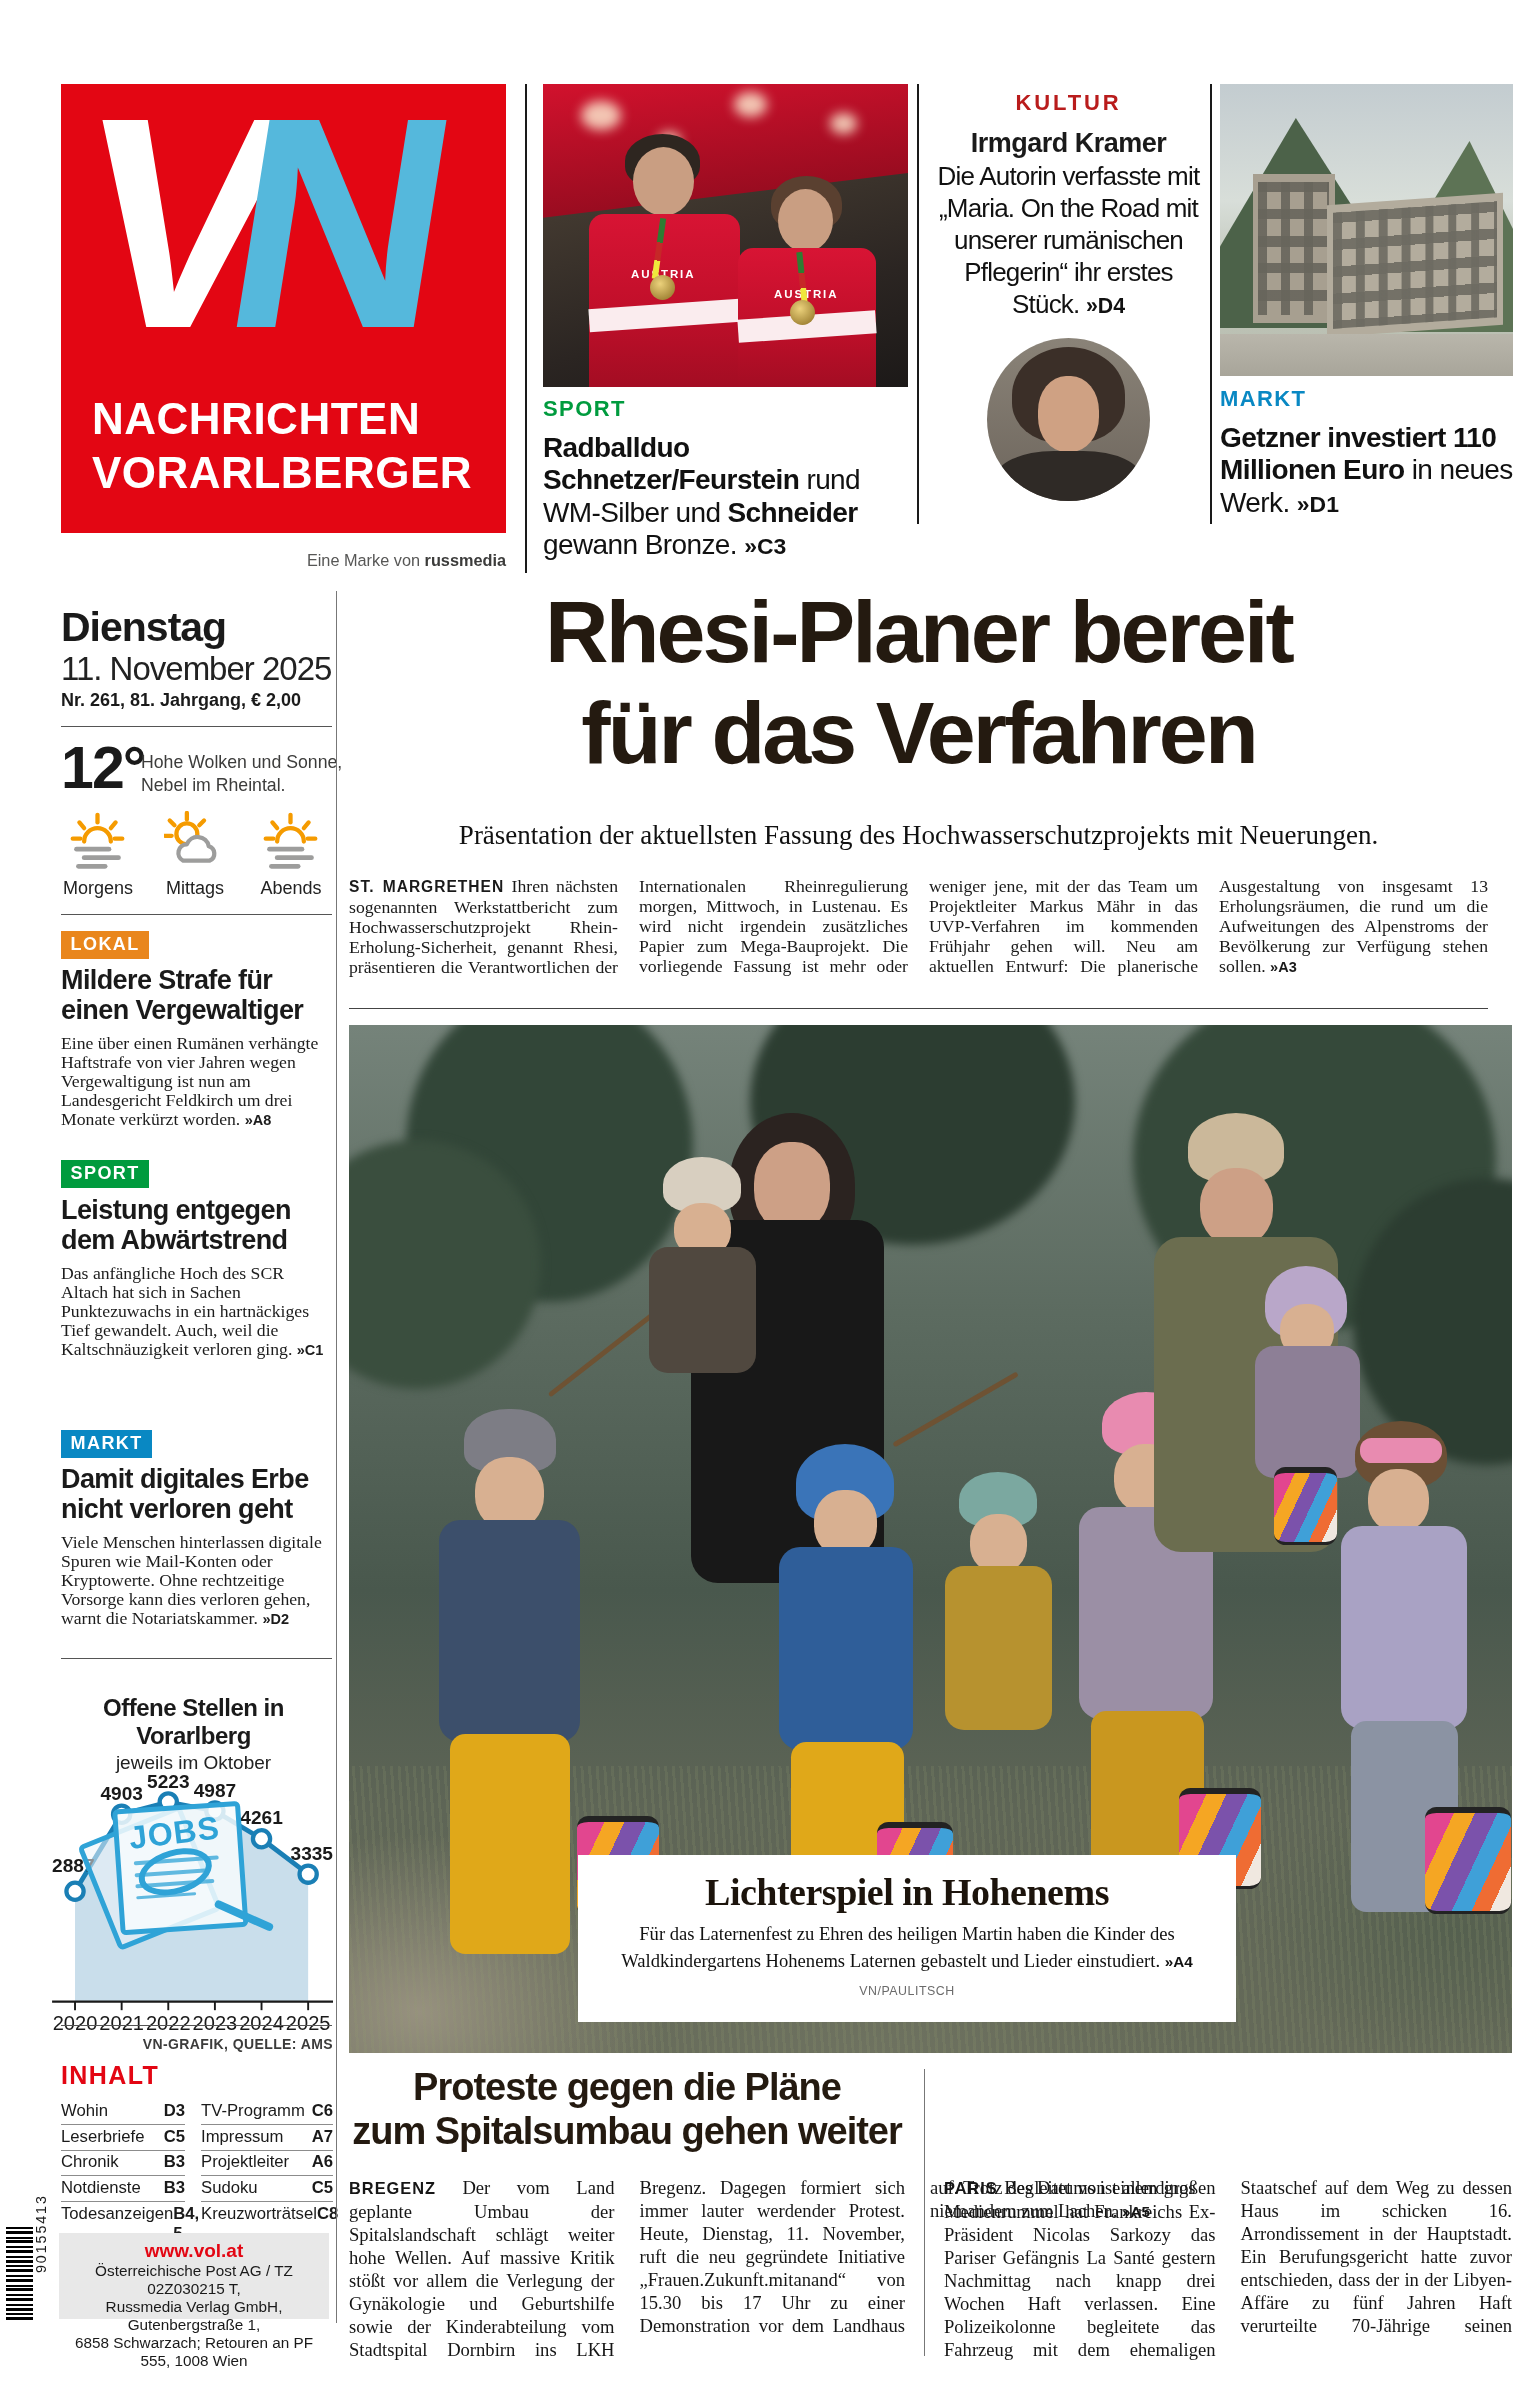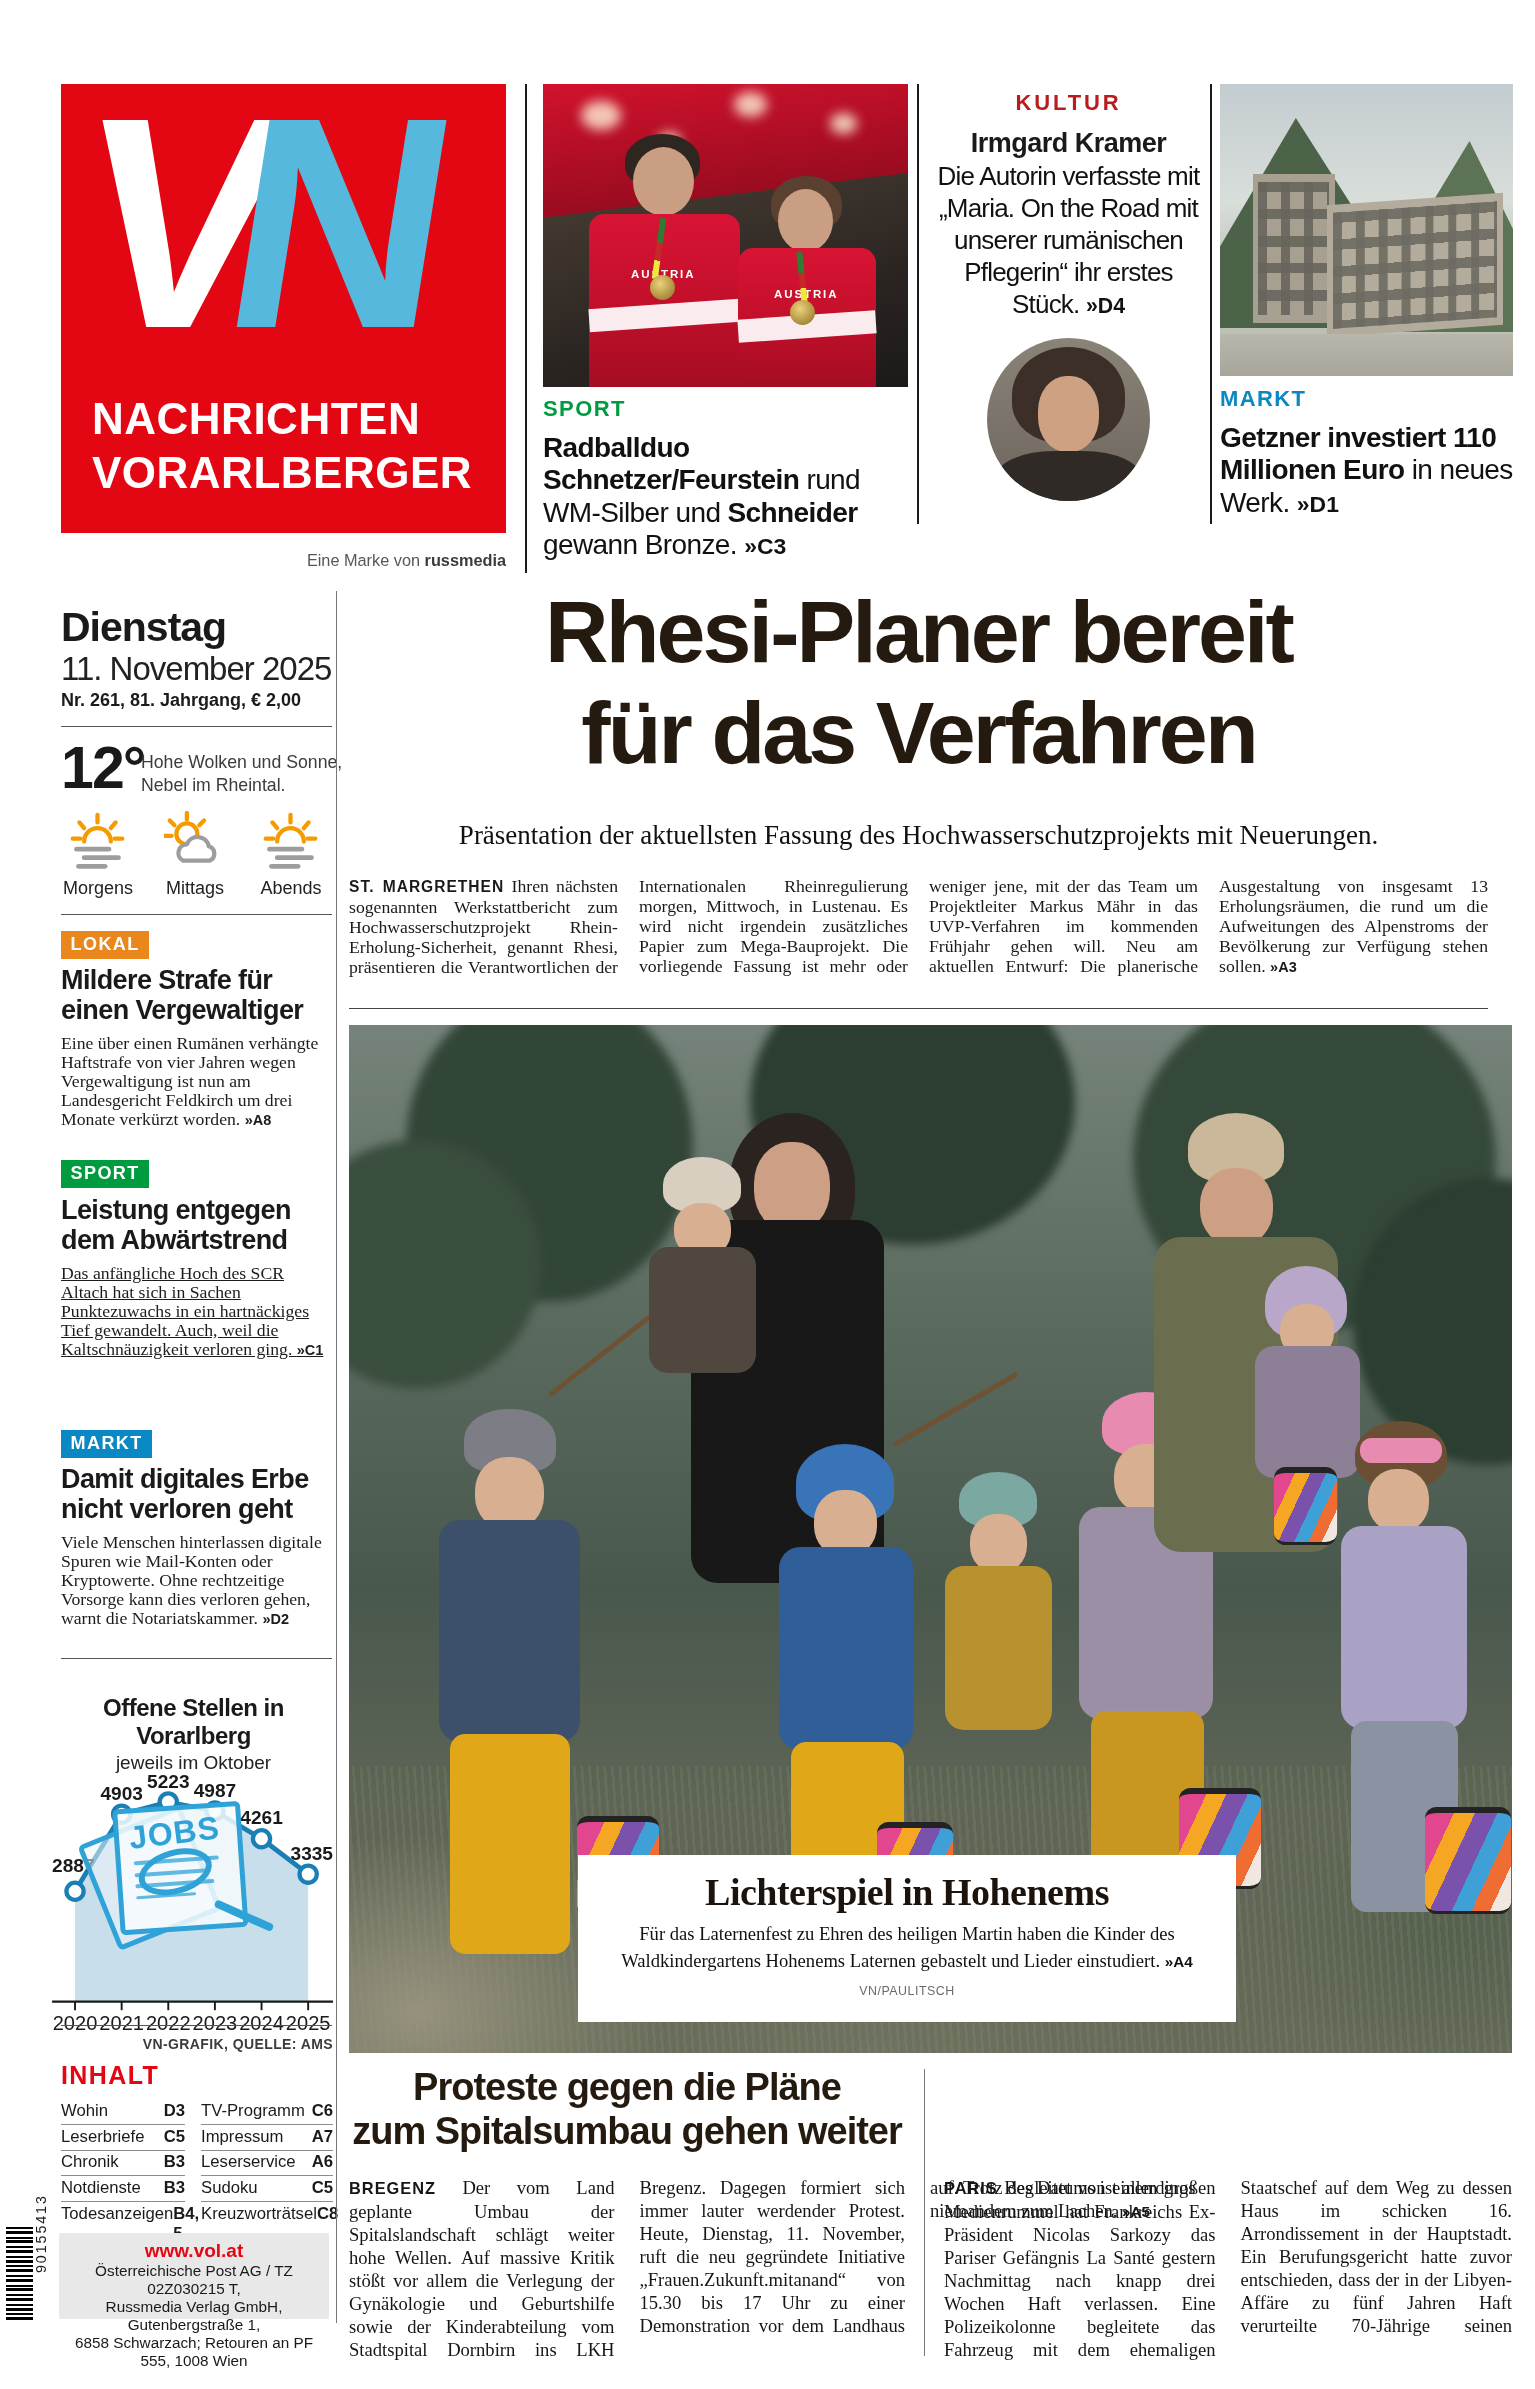--- a/index.html
+++ b/index.html
@@ -278,21 +278,21 @@
   <span class="wlabel" style="left:147px;">Mittags</span>
   <span class="wlabel" style="left:243px;">Abends</span>
   <div class="hr" style="left:61px;top:914px;width:271px;background:#555;height:1px;"></div>
 
   <span class="badge lokal" style="left:61px;top:931px;">LOKAL</span>
   <div class="side-title" style="top:965px;">Mildere Strafe für einen Vergewaltiger</div>
   <p class="side-body" style="top:1034px;"><span>Eine über einen Rumänen verhängte Haftstrafe von vier Jahren wegen Vergewaltigung ist nun am Landesgericht Feldkirch um drei Monate verkürzt worden. </span><span class="ref">»A8</span></p>
 
   <span class="badge sport" style="left:61px;top:1160px;">SPORT</span>
   <div class="side-title" style="top:1195px;">Leistung entgegen dem Abwärtstrend</div>
-  <p class="side-body" style="top:1264px;text-decoration:underline;"><span>Das anfängliche Hoch des SCR Altach hat sich in Sachen Punktezuwachs in ein hartnäckiges Tief gewandelt. Auch, weil die Kaltschnäuzigkeit verloren ging. </span><span class="ref">»C1</span></p>
+  <p class="side-body" style="top:1264px;"><span>Das anfängliche Hoch des SCR Altach hat sich in Sachen Punktezuwachs in ein hartnäckiges Tief gewandelt. Auch, weil die Kaltschnäuzigkeit verloren ging. </span><span class="ref">»C1</span></p>
 
   <span class="badge markt" style="left:61px;top:1430px;">MARKT</span>
   <div class="side-title" style="top:1464px;">Damit digitales Erbe nicht verloren geht</div>
   <p class="side-body" style="top:1533px;"><span>Viele Menschen hinterlassen digitale Spuren wie Mail-Konten oder Kryptowerte. Ohne rechtzeitige Vorsorge kann dies verloren gehen, warnt die Notariatskammer. </span><span class="ref">»D2</span></p>
 
   <div class="hr" style="left:61px;top:1658px;width:271px;height:1px;background:#555;"></div>
 
   <div class="abs" id="chart-block">
     <div id="chart-title">Offene Stellen in Vorarlberg</div>
     <div id="chart-sub">jeweils im Oktober</div>
@@ -367,21 +367,21 @@
   <div class="inh-col" style="left:201px;width:132px;">
     <div class="inh-row">
         <span>TV-Programm</span>
         <b>C6</b>
       </div>
     <div class="inh-row">
         <span>Impressum</span>
         <b>A7</b>
       </div>
     <div class="inh-row">
-        <span>Leserservice</span>
+        <span>Projektleiter</span>
         <b>A6</b>
       </div>
     <div class="inh-row">
         <span>Sudoku</span>
         <b>C5</b>
       </div>
     <div class="inh-row">
         <span>Kreuzworträtsel</span>
         <b>C8</b>
       </div>

